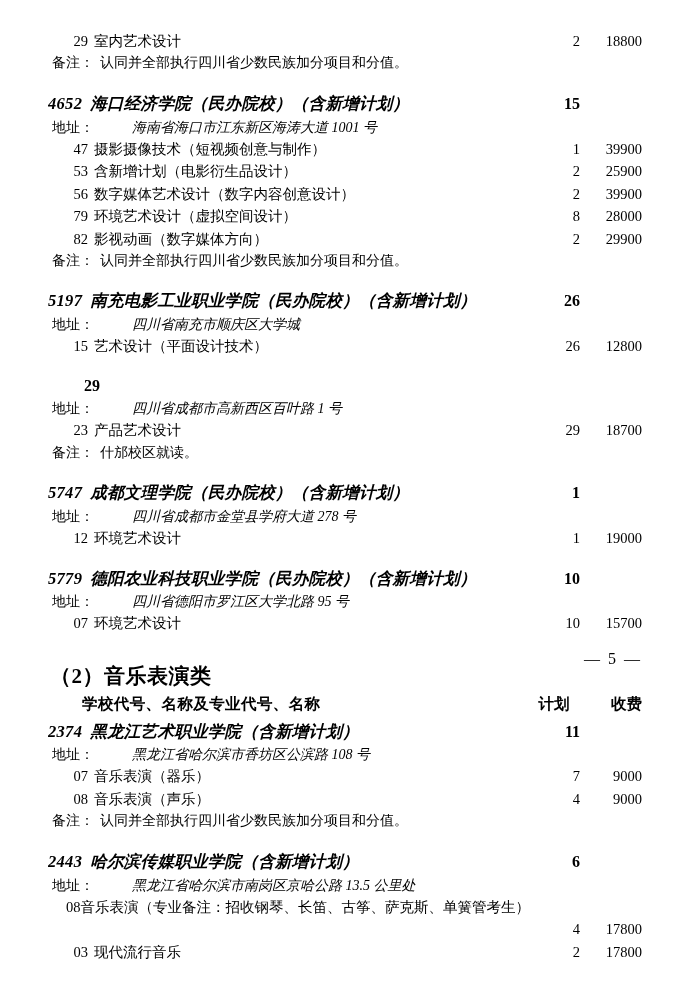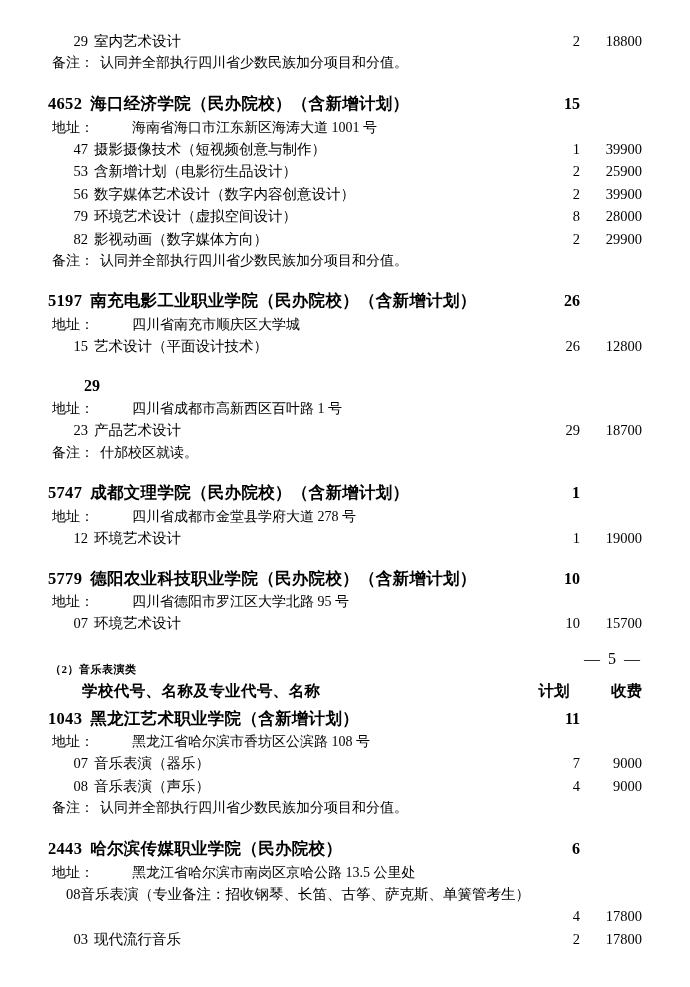--- a/index.html
+++ b/index.html
@@ -66,20 +66,21 @@
 
   
   .school {
     margin-top: 2px;
     font-weight: bold;
     font-size: 16.5px;
   }
   .school .txt {
     font-weight: bold;
     letter-spacing: 0.3px;
+    font-style: italic;
   }
   .school .code {
     display: inline-block;
     margin-right: 8px;
   }
   .school .plan {
     font-weight: bold;
     font-size: 16px;
   }
 
@@ -89,20 +90,21 @@
     line-height: 1.5;
     padding-left: 4px;
     gap: 32px;
   }
   .addr .lbl {
     flex: 0 0 auto;
     width: 48px;
   }
   .addr .val {
     flex: 1 1 auto;
+    font-style: italic;
   }
 
   .note {
     font-size: 14px;
     line-height: 1.6;
     padding-left: 4px;
   }
   .note .lbl {
     display: inline-block;
     width: 48px;
@@ -111,21 +113,21 @@
   .blockgap {
     height: 14px;
   }
   .smallgap {
     height: 7px;
   }
 
   
   .cat {
     font-weight: bold;
-    font-size: 11px;
+    font-size: 21px;
     padding-left: 2px;
     margin-top: 6px;
     margin-bottom: 2px;
     letter-spacing: 0.5px;
   }
 
   .colhead {
     display: flex;
     align-items: baseline;
     font-weight: bold;
@@ -319,21 +321,21 @@
 
     <div class="cat">（2）音乐表演类</div>
     <div class="colhead">
       <div class="txt">学校代号、名称及专业代号、名称</div>
       <div class="plan">计划</div>
       <div class="fee">收费</div>
     </div>
 
     <div class="row school">
       <div class="txt">
-        <span class="code">1043</span><span>黑龙江艺术职业学院（含新增计划）</span>
+        <span class="code">2374</span><span>黑龙江艺术职业学院（含新增计划）</span>
       </div>
       <div class="plan">11</div>
       <div class="fee"></div>
     </div>
     <div class="addr">
       <span class="lbl">地址：</span>
         <span class="val">黑龙江省哈尔滨市香坊区公滨路 108 号</span>
     </div>
     <div class="row major">
       <div class="txt">
@@ -350,21 +352,21 @@
       <div class="fee">9000</div>
     </div>
     <div class="note">
       <span class="lbl">备注：</span><span>认同并全部执行四川省少数民族加分项目和分值。</span>
     </div>
 
     <div class="blockgap"></div>
 
     <div class="row school">
       <div class="txt">
-        <span class="code">2443</span><span>哈尔滨传媒职业学院（民办院校）</span>
+        <span class="code">2443</span><span>哈尔滨传媒职业学院（含新增计划）</span>
       </div>
       <div class="plan">6</div>
       <div class="fee"></div>
     </div>
     <div class="addr">
       <span class="lbl">地址：</span>
         <span class="val">黑龙江省哈尔滨市南岗区京哈公路 13.5 公里处</span>
     </div>
     <div class="row wrapmajor">
       <div class="txt">

